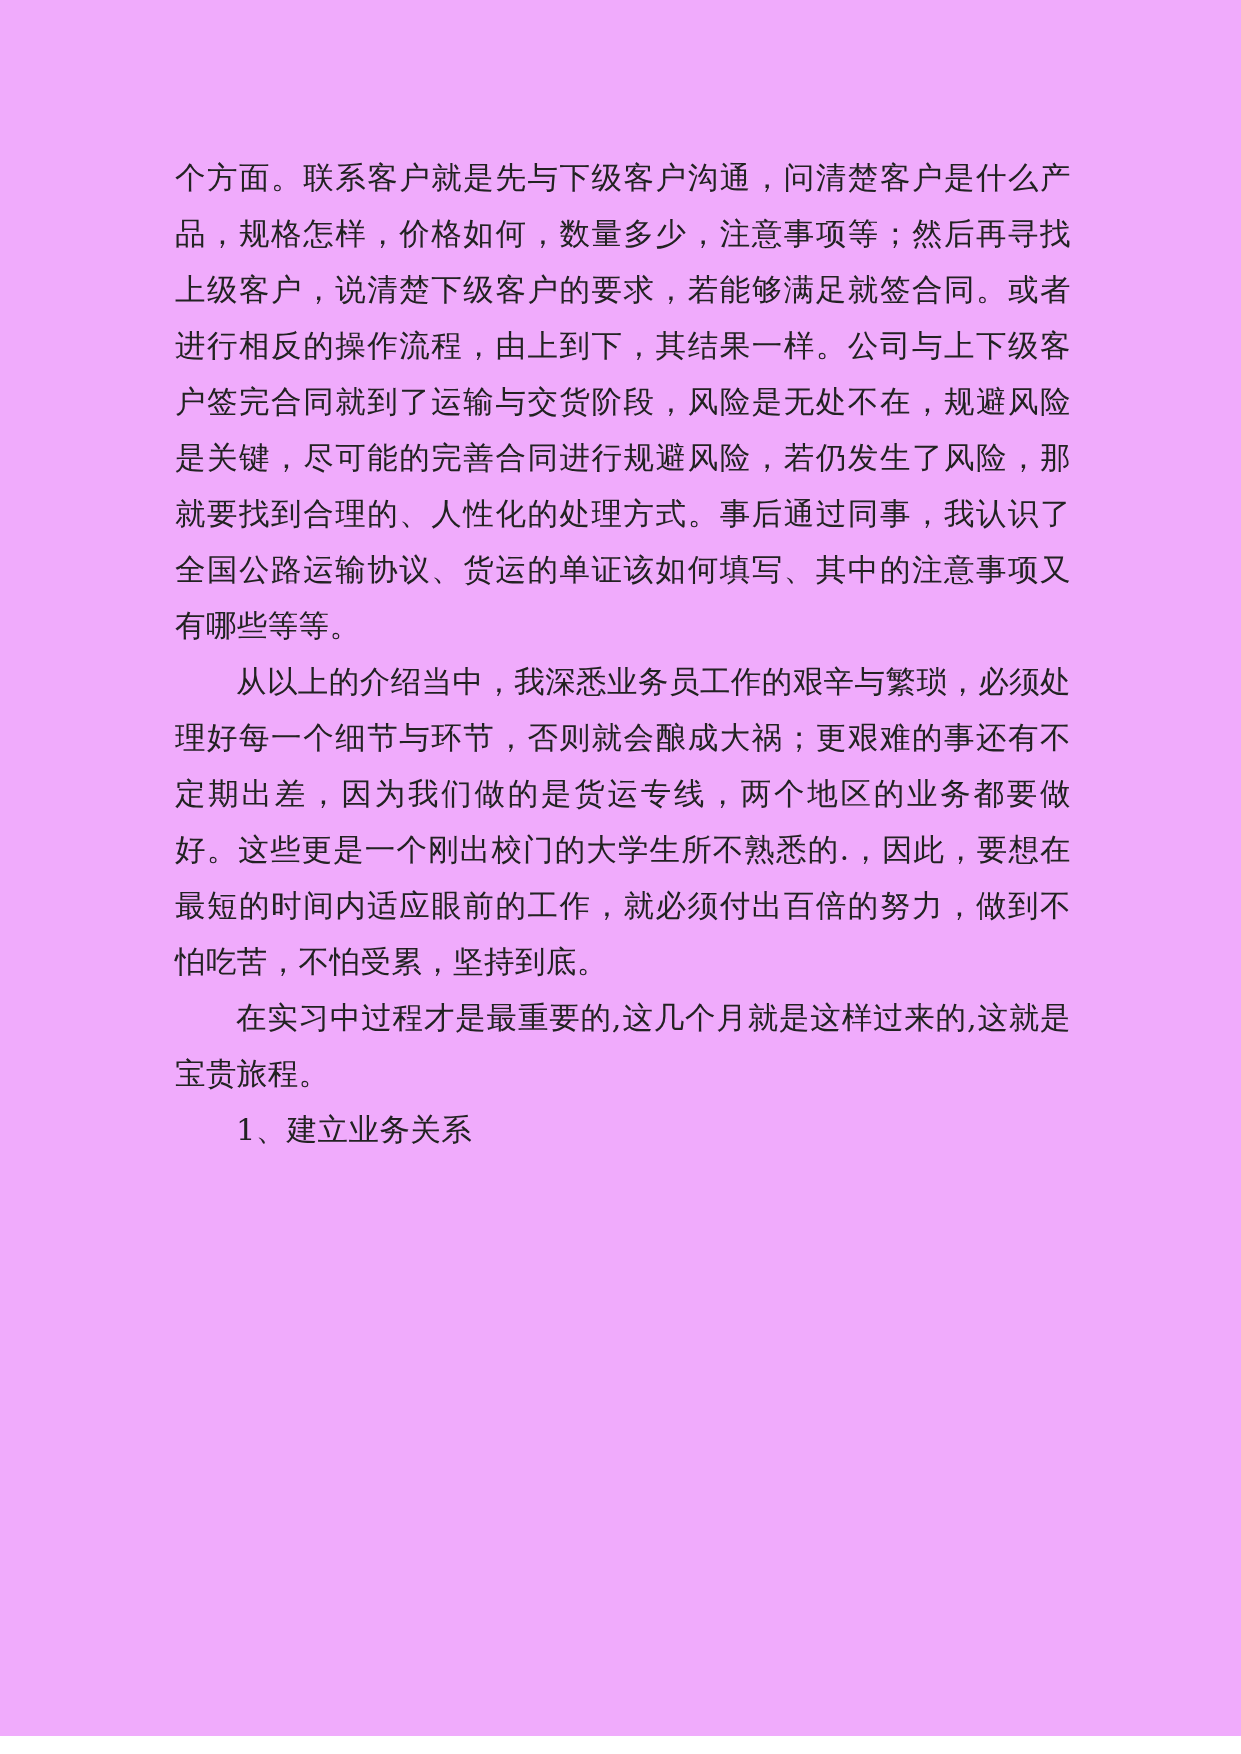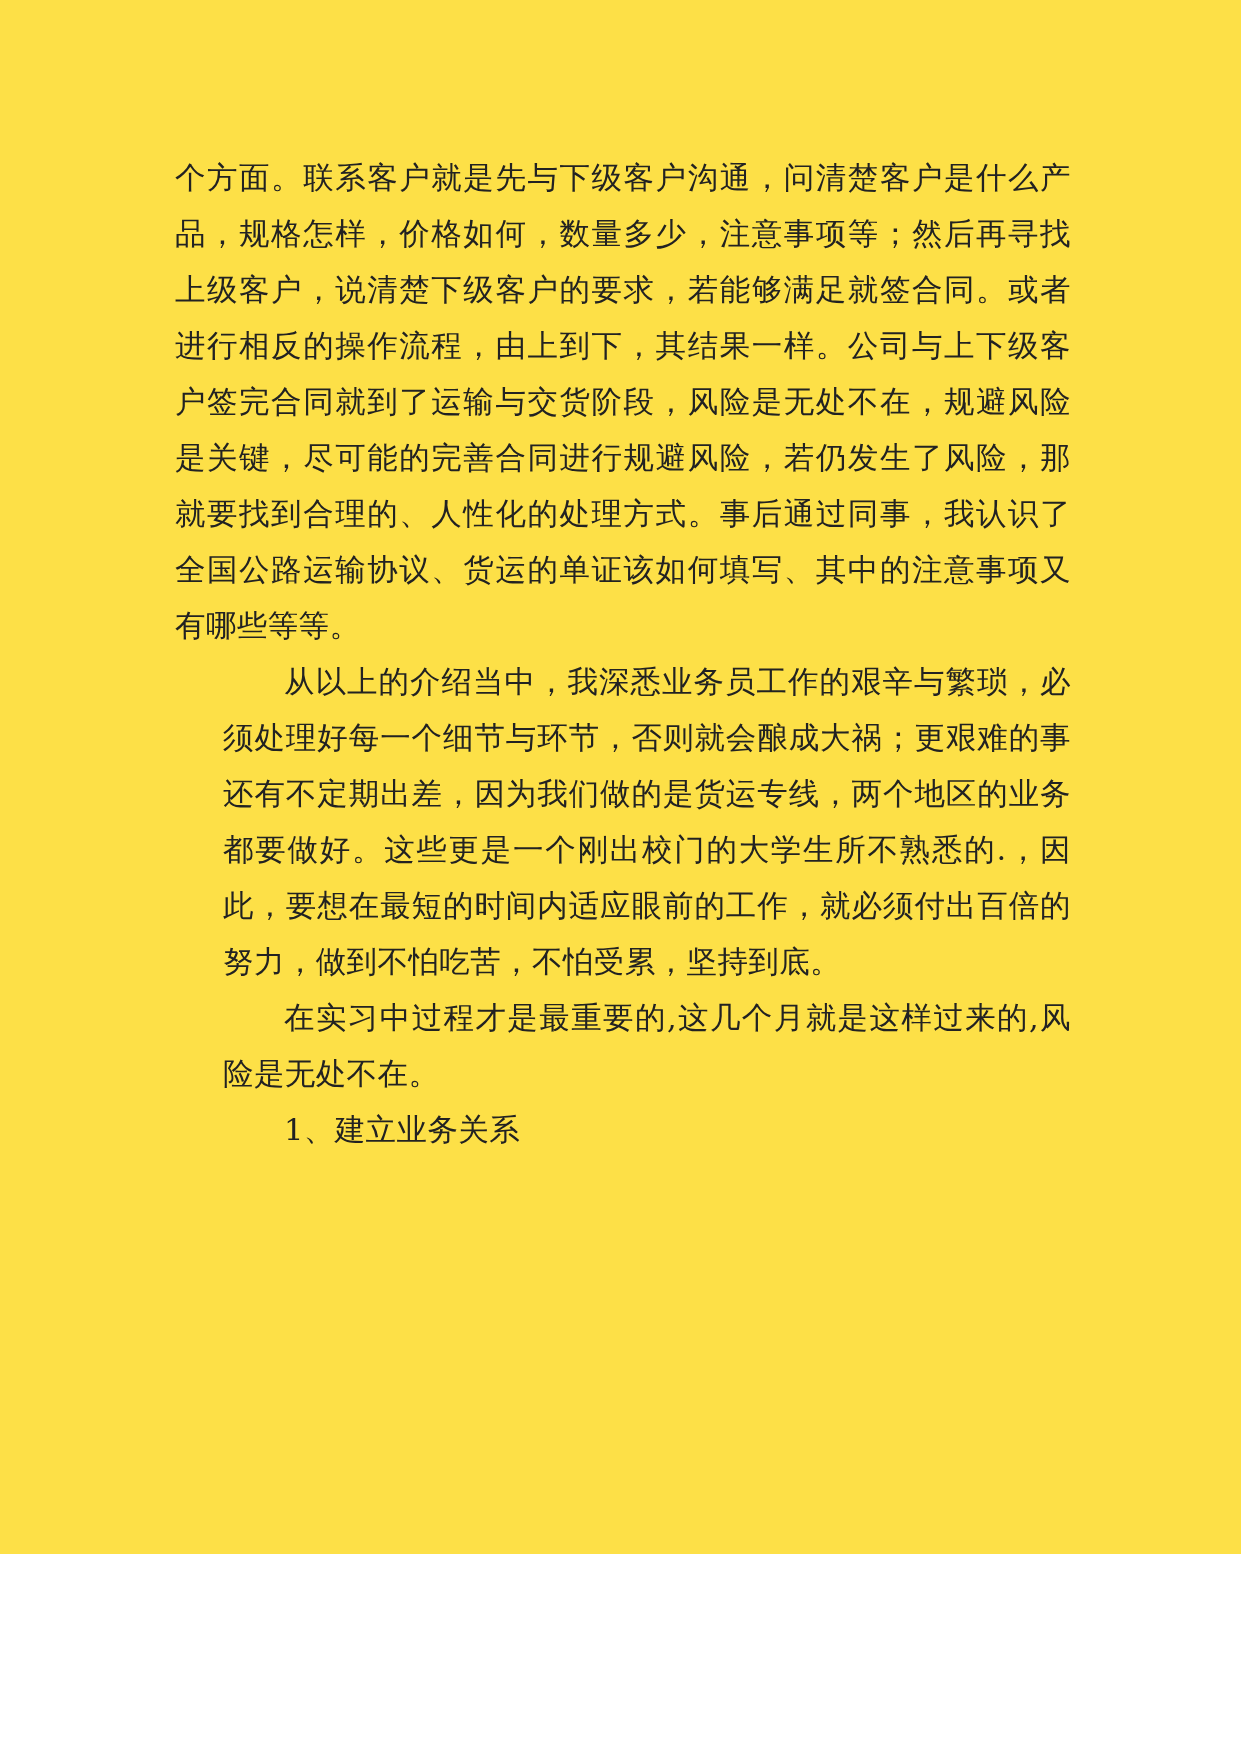--- a/index.html
+++ b/index.html
@@ -9,46 +9,45 @@
   }
   body {
     width: 1241px;
     height: 1754px;
     font-family: "DejaVu Serif", "Liberation Serif", serif;
     color: #1a1a1a;
   }
   .page {
     box-sizing: border-box;
     width: 1241px;
-    height: 1554px;
+    height: 1736px;
     padding: 150px 170px 120px 175px;
-    background: #fde047;
+    background: #f0abfc;
     position: relative;
   }
   .doc-body {
     font-size: 30.5px;
     line-height: 56px;
     text-align: justify;
     text-justify: inter-ideograph;
     letter-spacing: 0.4px;
     color: #222222;
   }
   .para {
     margin: 0;
     text-indent: 0;
     white-space: normal;
   }
   .para.indent {
     text-indent: 2em;
-    margin-left: 48px;
   }
 </style>
 </head>
 <body>
 
 <div class="page">
   <div class="doc-body">
     <p class="para">个方面。联系客户就是先与下级客户沟通，问清楚客户是什么产品，规格怎样，价格如何，数量多少，注意事项等；然后再寻找上级客户，说清楚下级客户的要求，若能够满足就签合同。或者进行相反的操作流程，由上到下，其结果一样。公司与上下级客户签完合同就到了运输与交货阶段，风险是无处不在，规避风险是关键，尽可能的完善合同进行规避风险，若仍发生了风险，那就要找到合理的、人性化的处理方式。事后通过同事，我认识了全国公路运输协议、货运的单证该如何填写、其中的注意事项又有哪些等等。</p>
     <p class="para indent">从以上的介绍当中，我深悉业务员工作的艰辛与繁琐，必须处理好每一个细节与环节，否则就会酿成大祸；更艰难的事还有不定期出差，因为我们做的是货运专线，两个地区的业务都要做好。这些更是一个刚出校门的大学生所不熟悉的.，因此，要想在最短的时间内适应眼前的工作，就必须付出百倍的努力，做到不怕吃苦，不怕受累，坚持到底。</p>
-    <p class="para indent">在实习中过程才是最重要的,这几个月就是这样过来的,风险是无处不在。</p>
+    <p class="para indent">在实习中过程才是最重要的,这几个月就是这样过来的,这就是宝贵旅程。</p>
     <p class="para indent">1、建立业务关系</p>
   </div>
 </div>
 
 </body></html>

